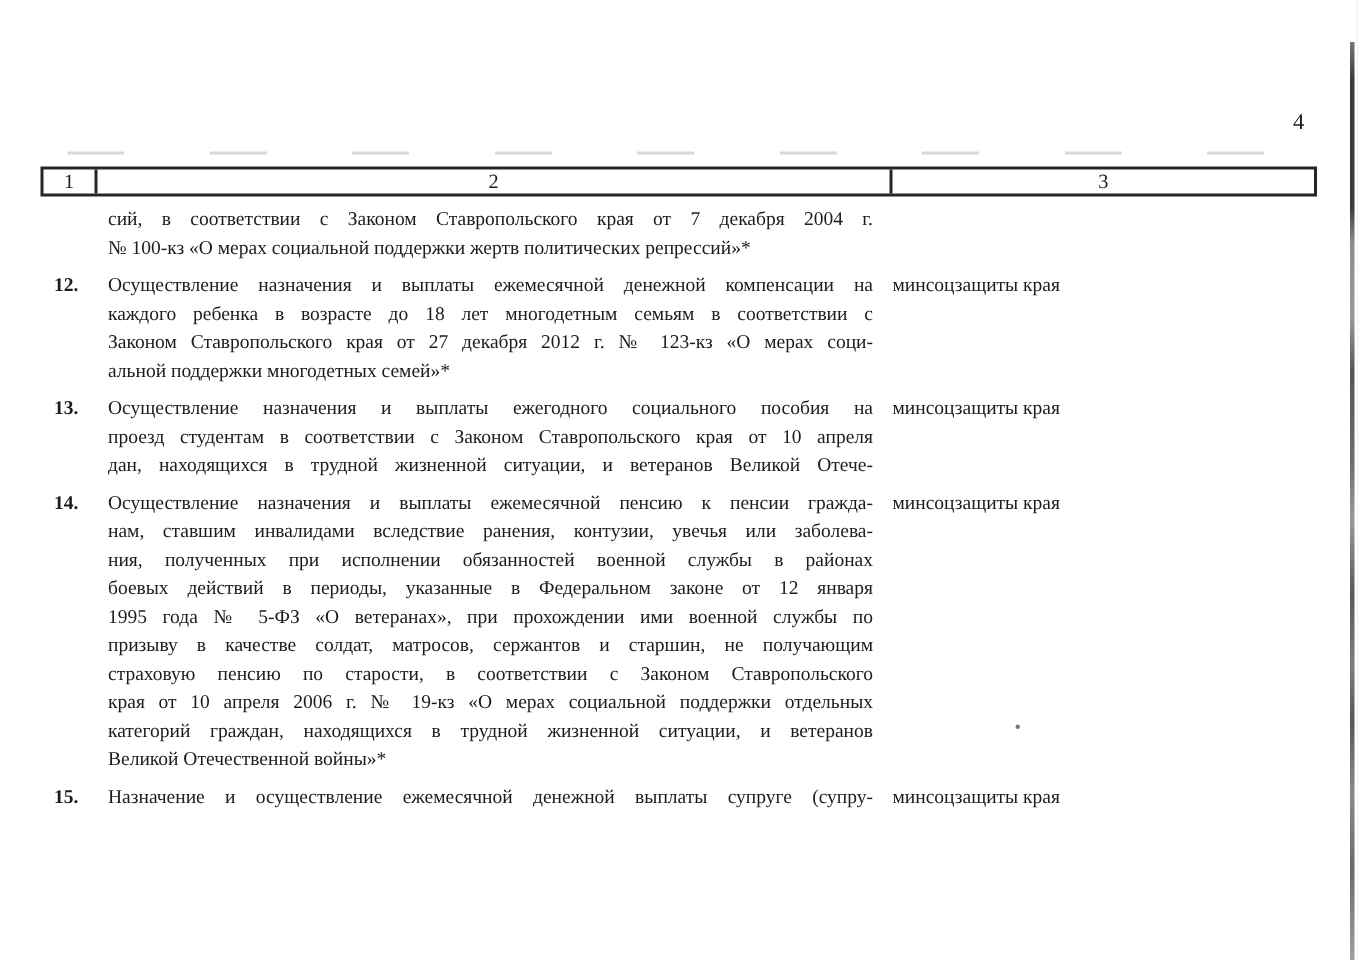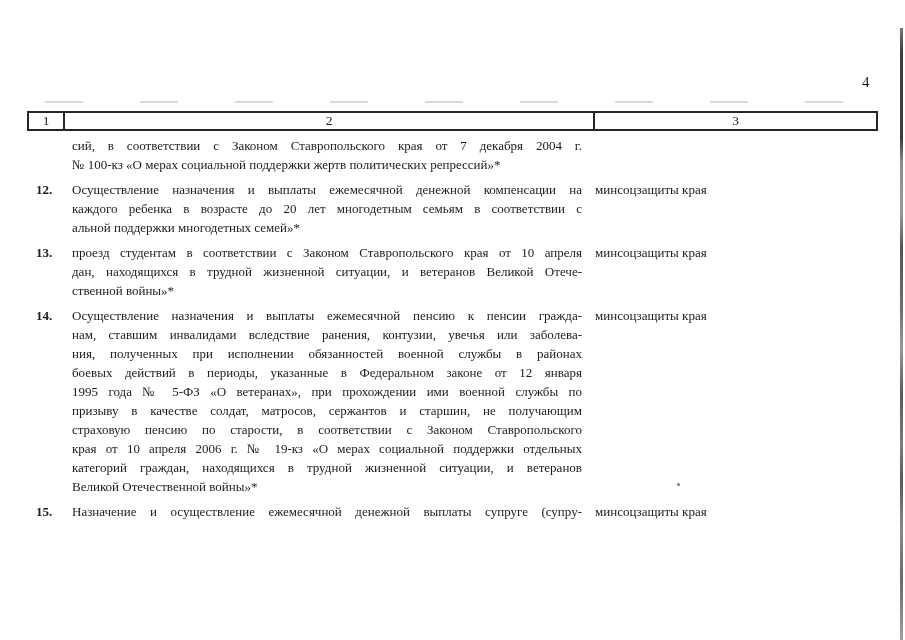--- a/index.html
+++ b/index.html
@@ -95,32 +95,33 @@
         <div class="line">сий, в соответствии с Законом Ставропольского края от 7 декабря 2004 г.</div>
         <div class="line last">№ 100-кз «О мерах социальной поддержки жертв политических репрессий»*</div>
       </div>
       <div class="agency"></div>
     </div>
 
     <div class="para">
       <div class="num">12.</div>
       <div class="ptext">
         <div class="line">Осуществление назначения и выплаты ежемесячной денежной компенсации на</div>
-        <div class="line">каждого ребенка в возрасте до 20 лет многодетным семьям в соответствии с</div>
+        <div class="line">каждого ребенка в возрасте до 18 лет многодетным семьям в соответствии с</div>
+        <div class="line">Законом Ставропольского края от 27 декабря 2012 г. № 123-кз «О мерах соци-</div>
         <div class="line last">альной поддержки многодетных семей»*</div>
       </div>
       <div class="agency">минсоцзащиты края</div>
     </div>
 
     <div class="para">
       <div class="num">13.</div>
       <div class="ptext">
+        <div class="line">Осуществление назначения и выплаты ежегодного социального пособия на</div>
         <div class="line">проезд студентам в соответствии с Законом Ставропольского края от 10 апреля</div>
         <div class="line">дан, находящихся в трудной жизненной ситуации, и ветеранов Великой Отече-</div>
-        <div class="line last">ственной войны»*</div>
       </div>
       <div class="agency">минсоцзащиты края</div>
     </div>
 
     <div class="para">
       <div class="num">14.</div>
       <div class="ptext">
         <div class="line">Осуществление назначения и выплаты ежемесячной пенсию к пенсии гражда-</div>
         <div class="line">нам, ставшим инвалидами вследствие ранения, контузии, увечья или заболева-</div>
         <div class="line">ния, полученных при исполнении обязанностей военной службы в районах</div>

